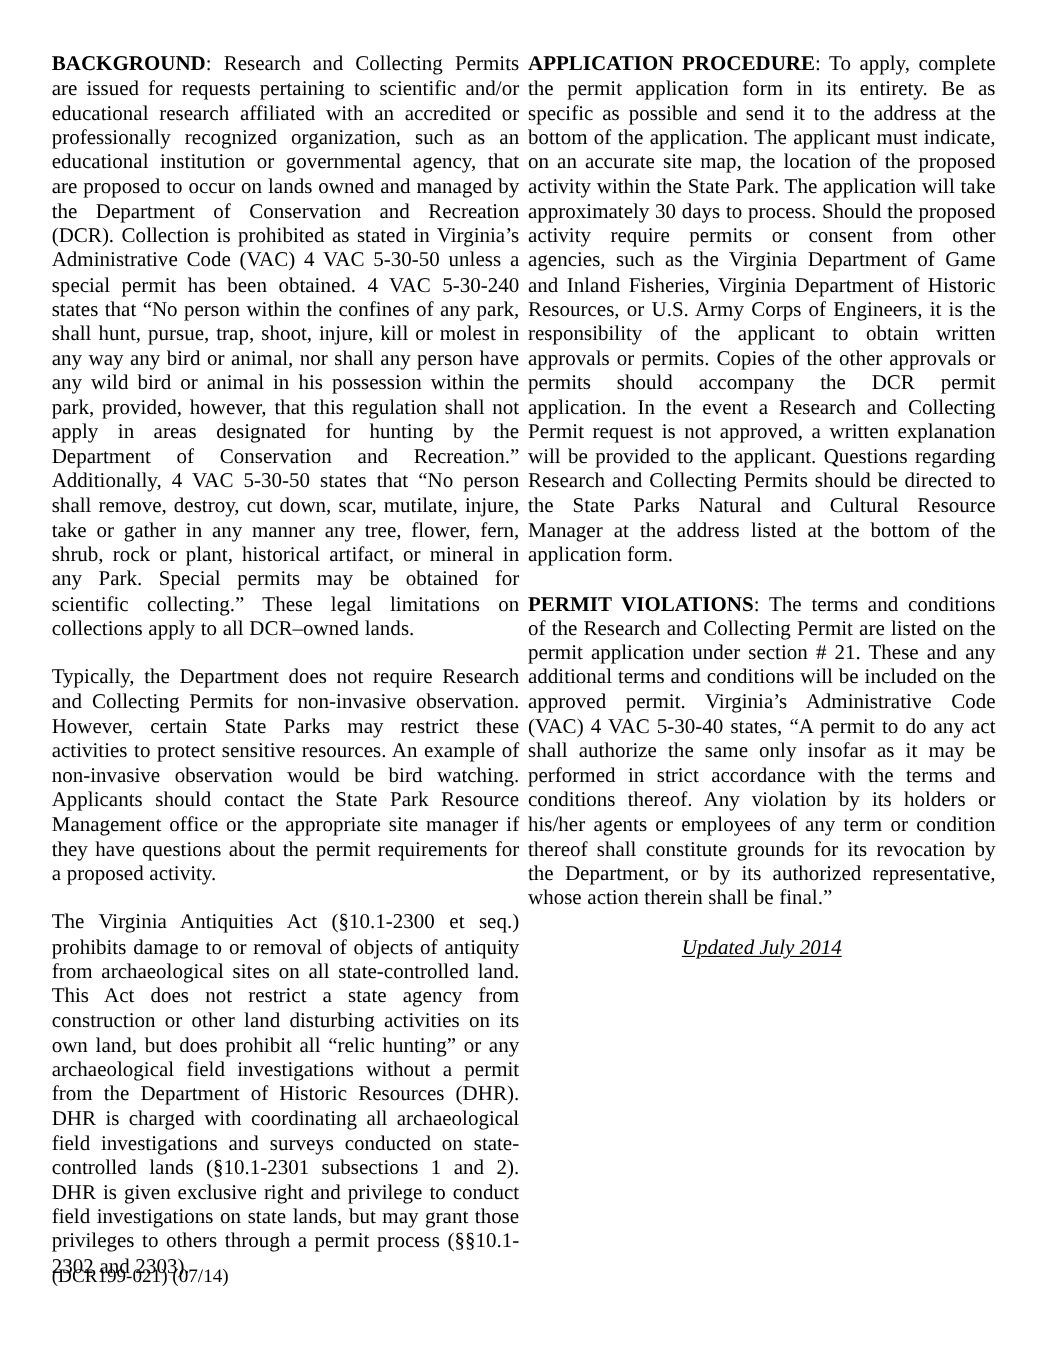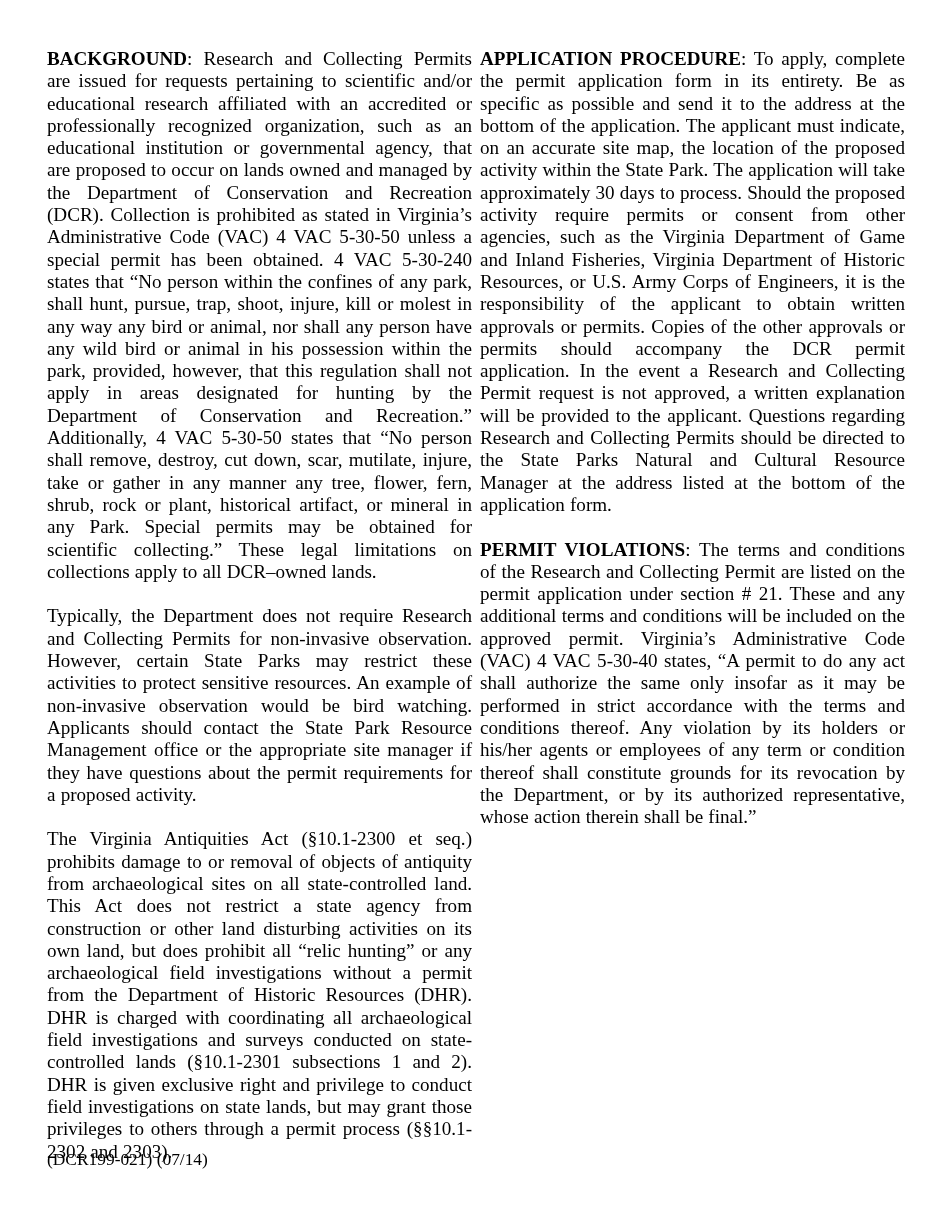--- a/index.html
+++ b/index.html
@@ -106,20 +106,23 @@
       <p class="para"><span>The Virginia Antiquities Act (§10.1-2300 et seq.) prohibits damage to or removal of objects of antiquity from archaeological sites on all state-controlled land. This Act does not restrict a state agency from construction or other land disturbing activities on its own land, but does prohibit all “relic hunting” or any archaeological field investigations without a permit from the Department of Historic Resources (DHR). DHR is charged with coordinating all archaeological field investigations and surveys conducted on state-controlled lands (§10.1-2301 subsections 1 and 2). DHR is given exclusive right and privilege to conduct field investigations on state lands, but may grant those privileges to others through a permit process (§§10.1-2302 and 2303).</span></p>
 
     </div>
 
     <div class="column column-right">
 
       <p class="para"><span class="heading">APPLICATION PROCEDURE</span><span>: </span><span>To apply, complete the permit application form in its entirety. Be as specific as possible and send it to the address at the bottom of the application.    The applicant must indicate, on an accurate site map, the location of the proposed activity within the State Park.    The application will take approximately 30 days to process.  Should the proposed activity require permits or consent from other agencies, such as the Virginia Department of Game and Inland Fisheries, Virginia Department of Historic Resources, or U.S. Army Corps of Engineers, it is the responsibility of the applicant to obtain written approvals or permits. Copies of the other approvals or permits should accompany the DCR permit application.  In the event a Research and Collecting Permit request is not approved, a written explanation will be provided to the applicant.   Questions regarding Research and Collecting Permits should be directed to the State Parks Natural and Cultural Resource Manager at the address listed at the bottom of the application form.</span></p>
 
       <p class="para"><span class="heading">PERMIT VIOLATIONS</span><span>: </span><span>The terms and conditions of the Research and Collecting Permit are listed on the permit application under section # 21.  These and any additional terms and conditions will be included on the approved permit.  Virginia’s Administrative Code (VAC) 4 VAC 5-30-40 states, “A permit to do any act shall authorize the same only insofar as it may be performed in strict accordance with the terms and conditions thereof.   Any violation by its holders or his/her agents or employees of any term or condition thereof shall constitute grounds for its revocation by the Department, or by its authorized representative, whose action therein shall be final.”</span></p>
 
+      <div class="updated-wrap">
+        <span class="updated">Updated July 2014</span>
+      </div>
 
     </div>
 
   </div>
 
   <div class="footer">(DCR199-021) (07/14)</div>
 
 </div>
 
 </body></html>

